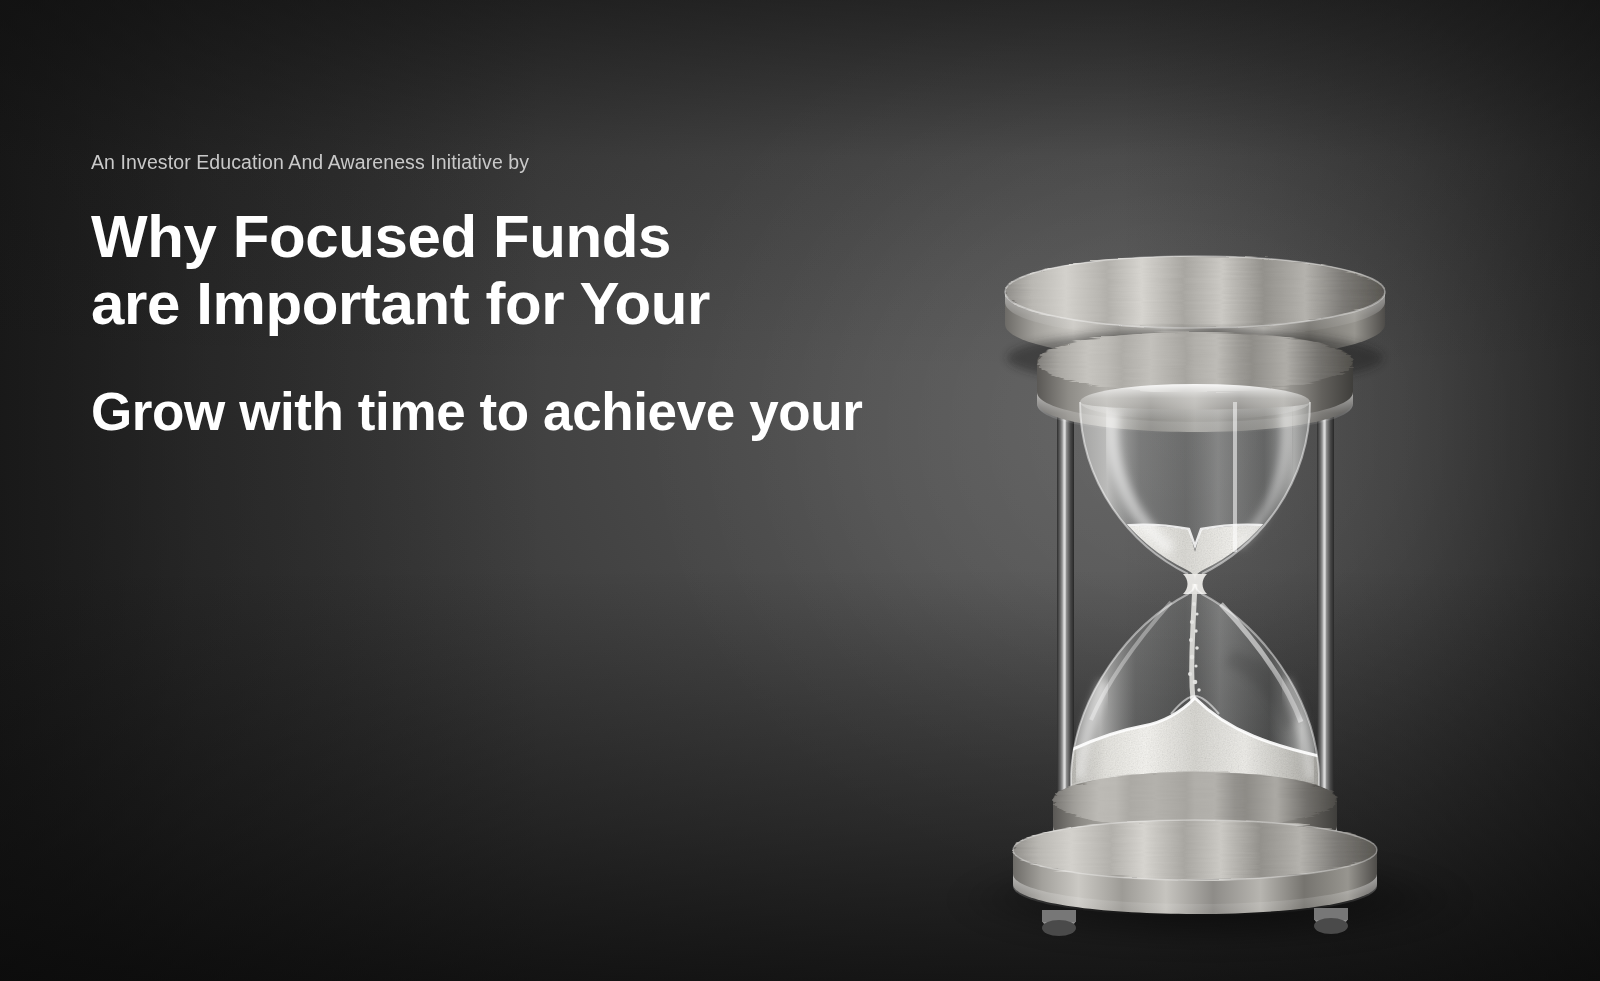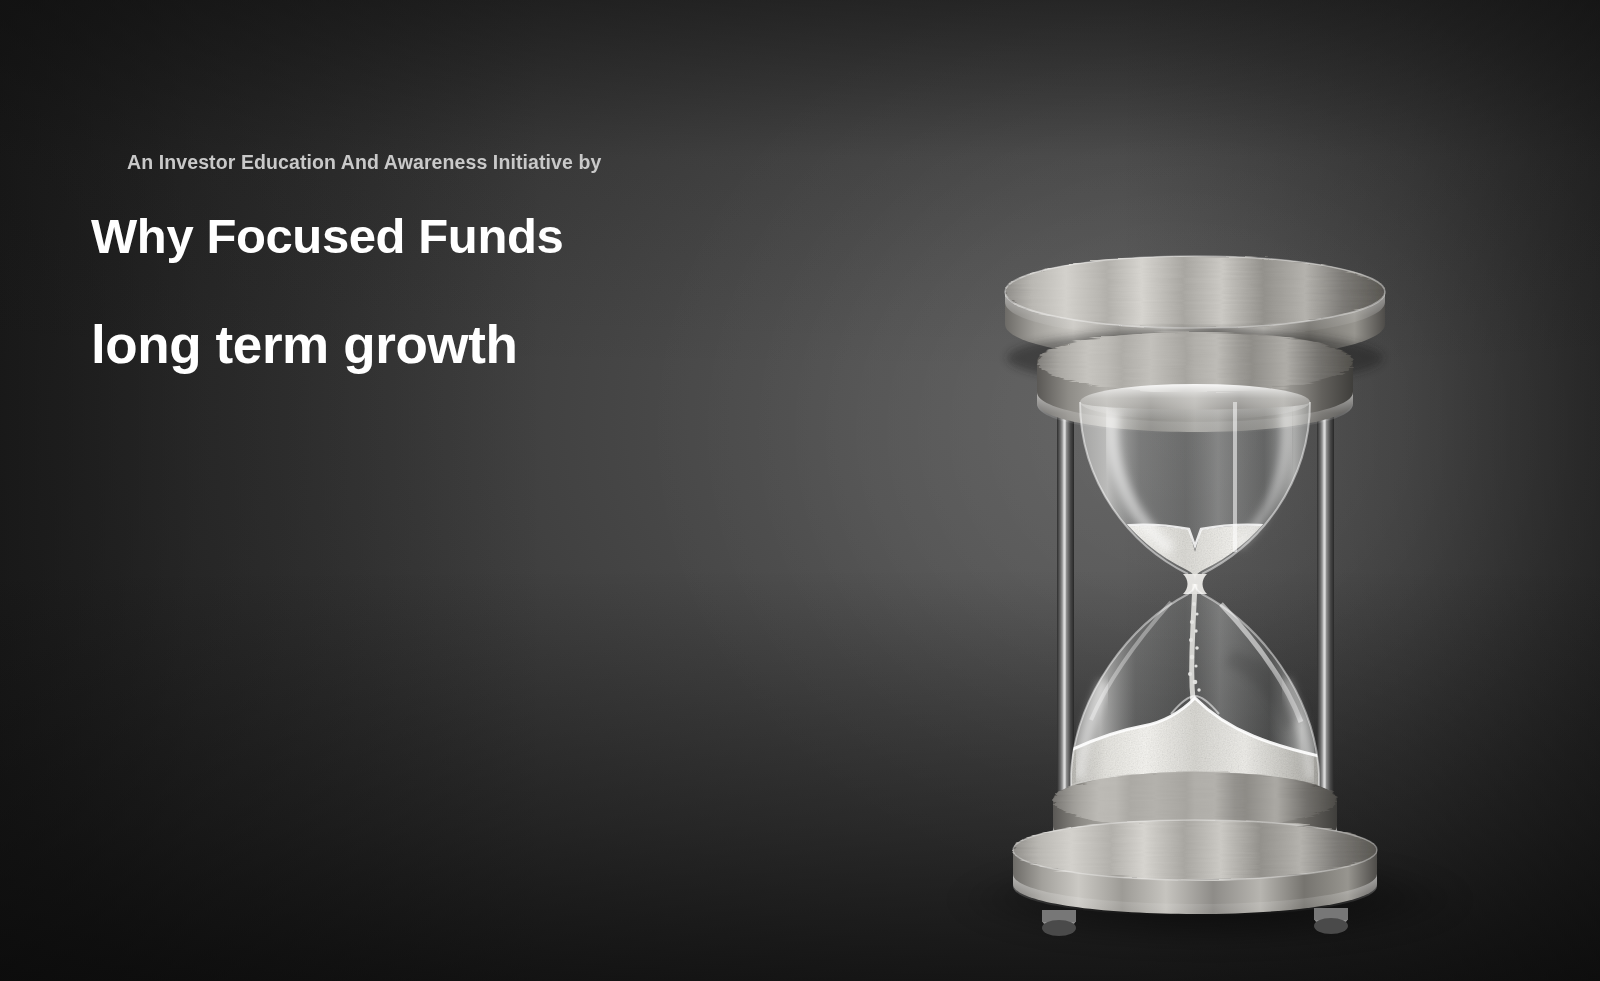--- a/index.html
+++ b/index.html
@@ -66,30 +66,29 @@
   
   .text-col {
     position: absolute;
     left: 91px;
     top: 150px;
     width: 880px;
   }
   .eyebrow {
     color: #c9c9c9;
     font-size: 19.5px;
-    font-weight: 700;
+    font-weight: 400;
     line-height: 25px;
     letter-spacing: 0.1px;
     white-space: nowrap;
-    margin-left: 36px;
   }
   .headline {
     margin-top: 28px;
     color: #ffffff;
-    font-size: 49px;
+    font-size: 60px;
     font-weight: 700;
     line-height: 67px;
     letter-spacing: -0.4px;
     white-space: nowrap;
   }
   .subhead {
     margin-top: 41px;
     color: #ffffff;
     font-size: 53px;
     font-weight: 700;
@@ -397,20 +396,21 @@
   </div>
 
   <div class="text-col">
 
     <div>
       <div class="eyebrow">An Investor Education And Awareness Initiative by</div>
     </div>
 
     <h1 class="headline">
       <div>Why Focused Funds</div>
+      <div>are Important for Your</div>
     </h1>
 
     <h2 class="subhead">
-      <div>long term growth</div>
+      <div>Grow with time to achieve your</div>
     </h2>
 
   </div>
 </div>
 
 </body></html>

